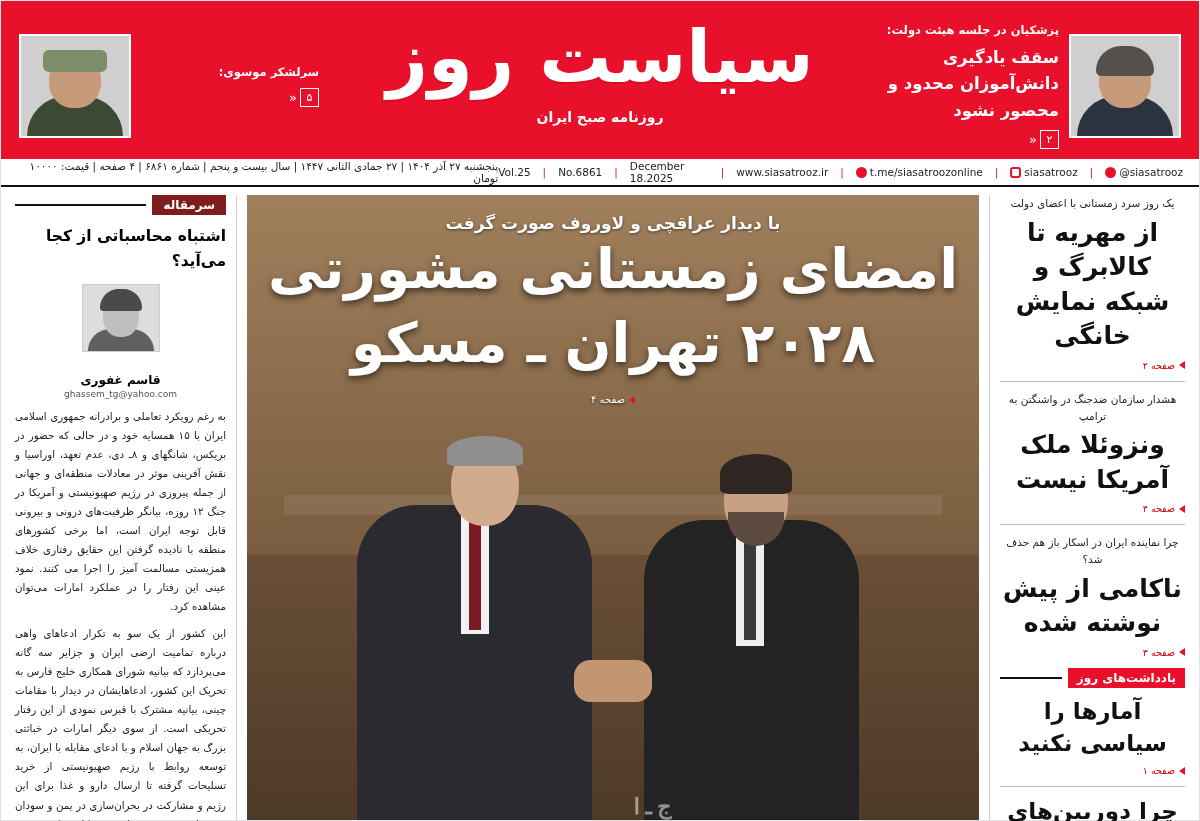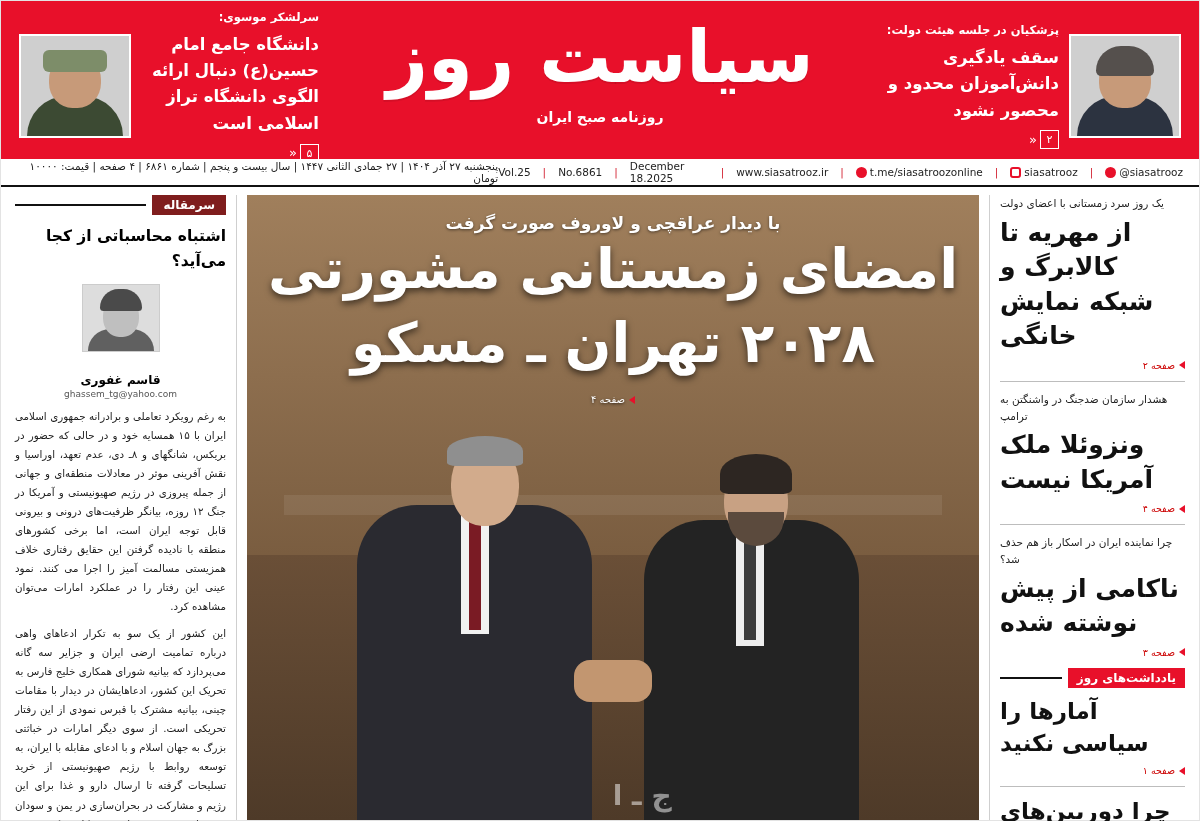--- a/index.html
+++ b/index.html
@@ -164,21 +164,21 @@
     display: flex;
     height: 633px;
     padding: 8px 14px 0 14px;
     gap: 0;
   }
   .col-right {
     width: 196px;
     padding-left: 10px;
     border-left: 1px solid #cfcfcf;
     direction: rtl;
-    text-align: left;
+    text-align: center;
   }
   .col-main {
     flex: 1;
     padding: 0 10px;
   }
   .col-left {
     width: 222px;
     padding-right: 10px;
     border-right: 1px solid #cfcfcf;
     direction: rtl;
@@ -312,26 +312,27 @@
   .p-tie { position: absolute; width: 12px; }
   .hands {
     position: absolute;
     z-index: 6;
     background: #c29670;
     border-radius: 16px;
   }
   .stamp {
     position: absolute;
     right: 42%;
-    bottom: 8px;
+    bottom: 0;
     z-index: 7;
     color: rgba(255,255,255,.5);
-    font-size: 28px;
+    font-size: 22px;
     font-weight: bold;
     letter-spacing: 2px;
+    font-family: Liberation Serif, serif;
   }
 
   
   .ed-head {
     display: flex;
     align-items: center;
     gap: 6px;
     margin-bottom: 9px;
   }
   .ed-head .label {
@@ -425,21 +426,20 @@
     </div>
 
     <div class="mh-center">
       <div class="logo-title">سیاست روز</div>
       <div class="logo-sub">روزنامه صبح ایران</div>
     </div>
 
     <div class="mh-side left">
       <div class="mh-txt">
         <div class="mh-kicker">سرلشکر موسوی:</div>
-        <div class="mh-head">دانشگاه جامع امام حسین(ع) دنبال ارائه الگوی دانشگاه تراز اسلامی است</div>
         <div class="mh-page">
           <span class="num">۵</span>
           <span class="arrows">«</span>
         </div>
       </div>
       <div class="mh-photo military">
         <div class="body"></div>
           <div class="face"></div>
           <div class="hair"></div>
       </div>

